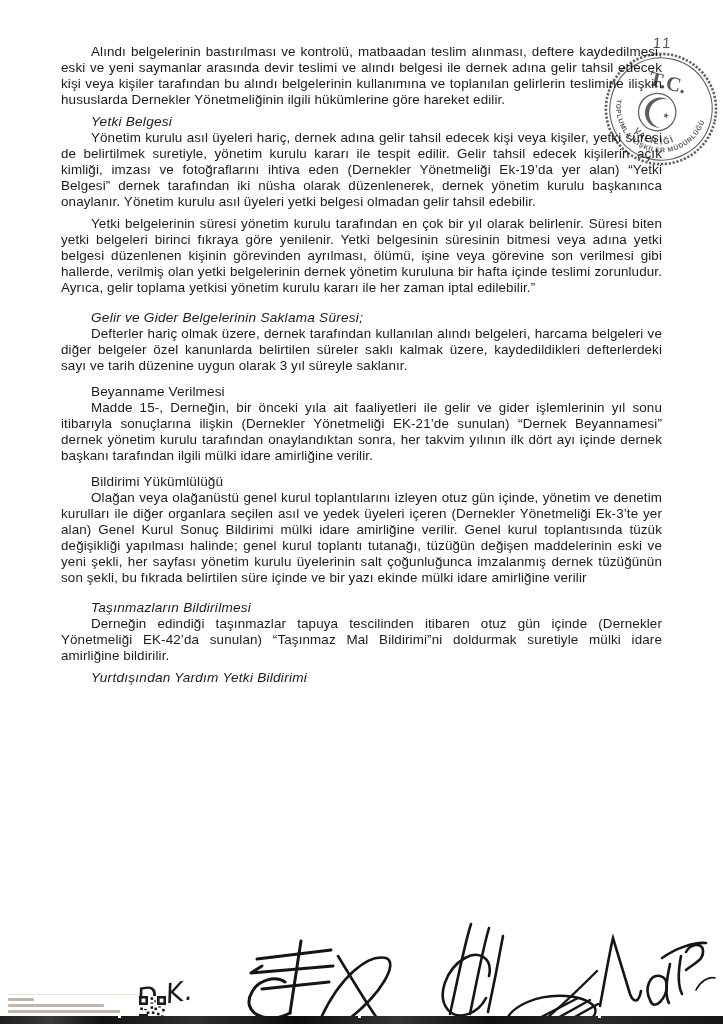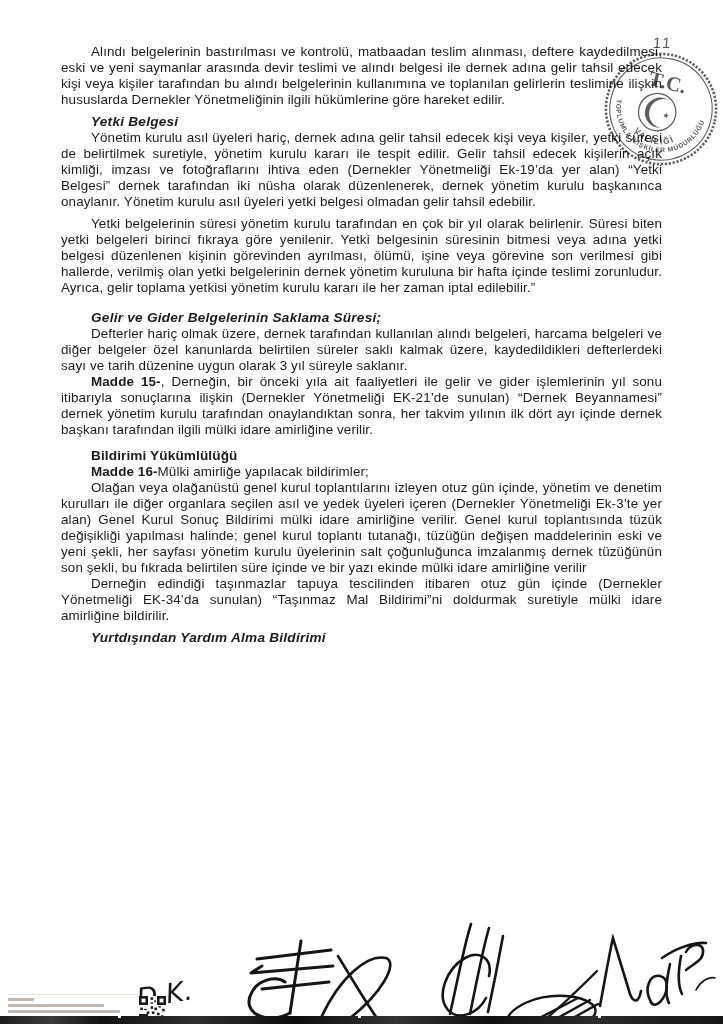--- a/index.html
+++ b/index.html
@@ -11,24 +11,24 @@
     font-family:"Liberation Sans", sans-serif;
     color:#1b1b1d;
   }
   
   .content{
     position:absolute;left:61px;top:44px;width:601px;
     font-size:13.4px;line-height:16px;
     text-align:justify;letter-spacing:.12px;
   }
   .para{margin:0;text-indent:30px;}
-  .heading{margin:0 0 0 30px;font-weight:bold;font-size:13.6px;}
+  .heading{margin:0 0 0 30px;font-weight:normal;font-size:13.6px;}
   .heading.italic{font-style:italic;letter-spacing:.25px;}
   .madde-line{margin:0 0 0 30px;}
-  .bold{font-weight:bold;}
+  .bold{font-weight:normal;}
   .gap-sm{margin-top:6px;}
   .gap-md{margin-top:10px;}
   .gap-lg{margin-top:14px;}
   
   .page-num{
     position:absolute;top:34px;right:50px;
     font-size:15px;color:#3d3d3d;letter-spacing:2px;
     transform:skewX(-4deg);opacity:.85;
   }
   
@@ -72,29 +72,30 @@
     <p class="para">Alındı belgelerinin bastırılması ve kontrolü, matbaadan teslim alınması, deftere kaydedilmesi, eski ve yeni saymanlar arasında devir teslimi ve alındı belgesi ile dernek adına gelir tahsil edecek kişi veya kişiler tarafından bu alındı belgelerinin kullanımına ve toplanılan gelirlerin teslimine ilişkin hususlarda Dernekler Yönetmeliğinin ilgili hükümlerine göre hareket edilir.</p>
 
     <h4 class="heading italic gap-sm">Yetki Belgesi</h4>
     <p class="para">Yönetim kurulu asıl üyeleri hariç, dernek adına gelir tahsil edecek kişi veya kişiler, yetki süresi de belirtilmek suretiyle, yönetim kurulu kararı ile tespit edilir. Gelir tahsil edecek kişilerin açık kimliği, imzası ve fotoğraflarını ihtiva eden (Dernekler Yönetmeliği Ek-19’da yer alan) “Yetki Belgesi” dernek tarafından iki nüsha olarak düzenlenerek, dernek yönetim kurulu başkanınca onaylanır. Yönetim kurulu asıl üyeleri yetki belgesi olmadan gelir tahsil edebilir.</p>
 
     <p class="para gap-sm">Yetki belgelerinin süresi yönetim kurulu tarafından en çok bir yıl olarak belirlenir. Süresi biten yetki belgeleri birinci fıkraya göre yenilenir. Yetki belgesinin süresinin bitmesi veya adına yetki belgesi düzenlenen kişinin görevinden ayrılması, ölümü, işine veya görevine son verilmesi gibi hallerde, verilmiş olan yetki belgelerinin dernek yönetim kuruluna bir hafta içinde teslimi zorunludur. Ayrıca, gelir toplama yetkisi yönetim kurulu kararı ile her zaman iptal edilebilir.”</p>
 
     <h4 class="heading italic gap-lg">Gelir ve Gider Belgelerinin Saklama Süresi;</h4>
     <p class="para">Defterler hariç olmak üzere, dernek tarafından kullanılan alındı belgeleri, harcama belgeleri ve diğer belgeler özel kanunlarda belirtilen süreler saklı kalmak üzere, kaydedildikleri defterlerdeki sayı ve tarih düzenine uygun olarak 3 yıl süreyle saklanır.</p>
 
+    <h4 class="heading gap-md">Beyanname Verilmesi</h4>
     <p class="para"><span class="bold">Madde 15-</span><span>, Derneğin, bir önceki yıla ait faaliyetleri ile gelir ve gider işlemlerinin yıl sonu itibarıyla sonuçlarına ilişkin (Dernekler Yönetmeliği EK-21’de sunulan) “Dernek Beyannamesi” dernek yönetim kurulu tarafından onaylandıktan sonra, her takvim yılının ilk dört ayı içinde dernek başkanı tarafından ilgili mülki idare amirliğine verilir.</span></p>
 
     <h4 class="heading gap-md">Bildirimi Yükümlülüğü</h4>
-    <p class="madde-line"><span class="bold">Madde 16-</span><span>Mülki amirliğe yapılacak bildirimler;</span></p>
     <p class="para">Olağan veya olağanüstü genel kurul toplantılarını izleyen otuz gün içinde, yönetim ve denetim kurulları ile diğer organlara seçilen asıl ve yedek üyeleri içeren (Dernekler Yönetmeliği Ek-3’te yer alan) Genel Kurul Sonuç Bildirimi mülki idare amirliğine verilir. Genel kurul toplantısında tüzük değişikliği yapılması halinde; genel kurul toplantı tutanağı, tüzüğün değişen maddelerinin eski ve yeni şekli, her sayfası yönetim kurulu üyelerinin salt çoğunluğunca imzalanmış dernek tüzüğünün son şekli, bu fıkrada belirtilen süre içinde ve bir yazı ekinde mülki idare amirliğine verilir</p>
 
-    <p class="para">Derneğin edindiği taşınmazlar tapuya tescilinden itibaren otuz gün içinde (Dernekler Yönetmeliği EK-34’da sunulan) “Taşınmaz Mal Bildirimi”ni doldurmak suretiyle mülki idare amirliğine bildirilir.</p>
-
-    <h4 class="heading italic gap-sm">Yurtdışından Yardım Alma Bildirimi</h4>
+    <h4 class="heading italic gap-lg">Taşınmazların Bildirilmesi</h4>
+    <p class="para">Derneğin edindiği taşınmazlar tapuya tescilinden itibaren otuz gün içinde (Dernekler Yönetmeliği EK-42’da sunulan) “Taşınmaz Mal Bildirimi”ni doldurmak suretiyle mülki idare amirliğine bildirilir.</p>
+
+    <h4 class="heading italic gap-sm">Yurtdışından Yardım Yetki Bildirimi</h4>
   </div>
 
   <svg class="stamp" viewBox="0 0 120 120">
     <g fill="none" stroke="#3a3a3a">
       <circle cx="60" cy="60" r="56" stroke-width="2.6" stroke-dasharray="2.3 1.7"></circle>
       <circle cx="60" cy="60" r="52" stroke-width="1.1"></circle>
       <circle cx="57" cy="64" r="19" stroke-width="1.3"></circle>
     </g>
     <path d="M 64,49 A 15.5,15.5 0 1 0 64,79 A 12,12 0 1 1 64,49 Z" fill="#3a3a3a"></path>
     <text x="63" y="68" font-size="8" fill="#3a3a3a">★</text>

